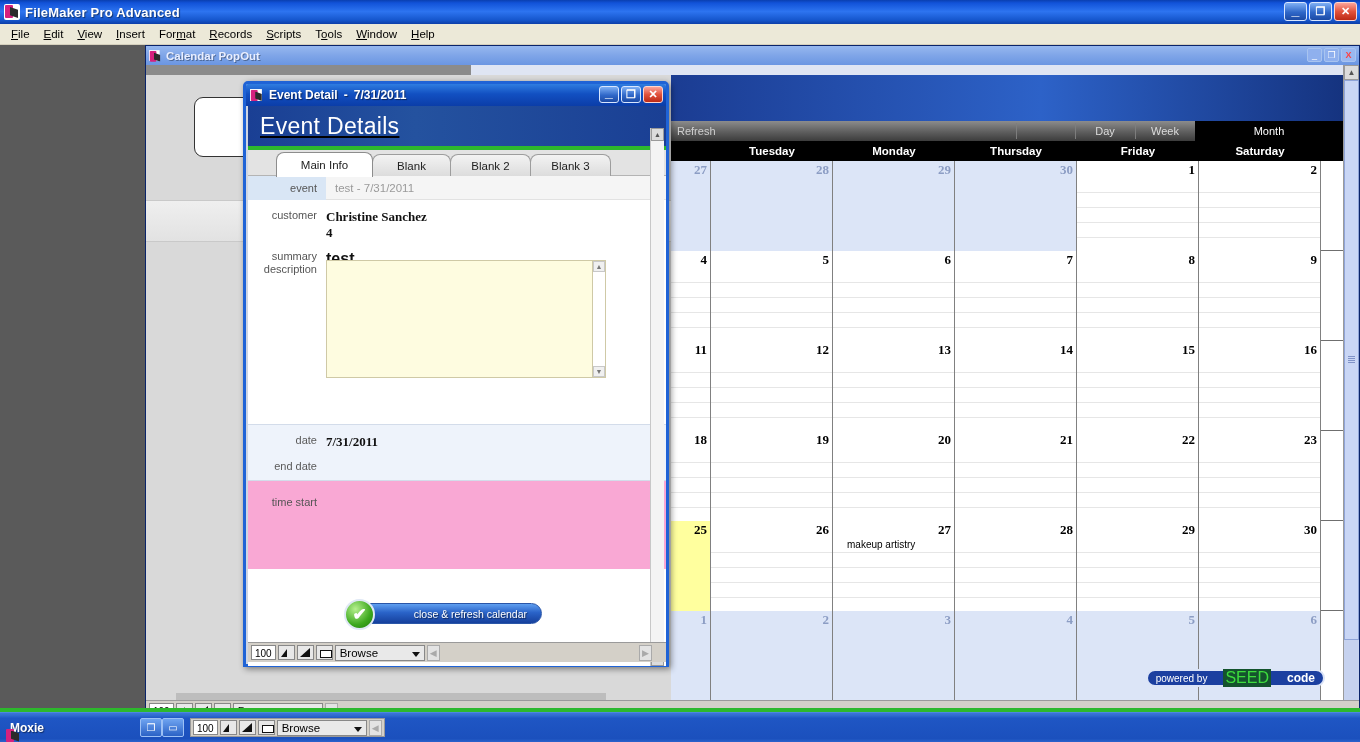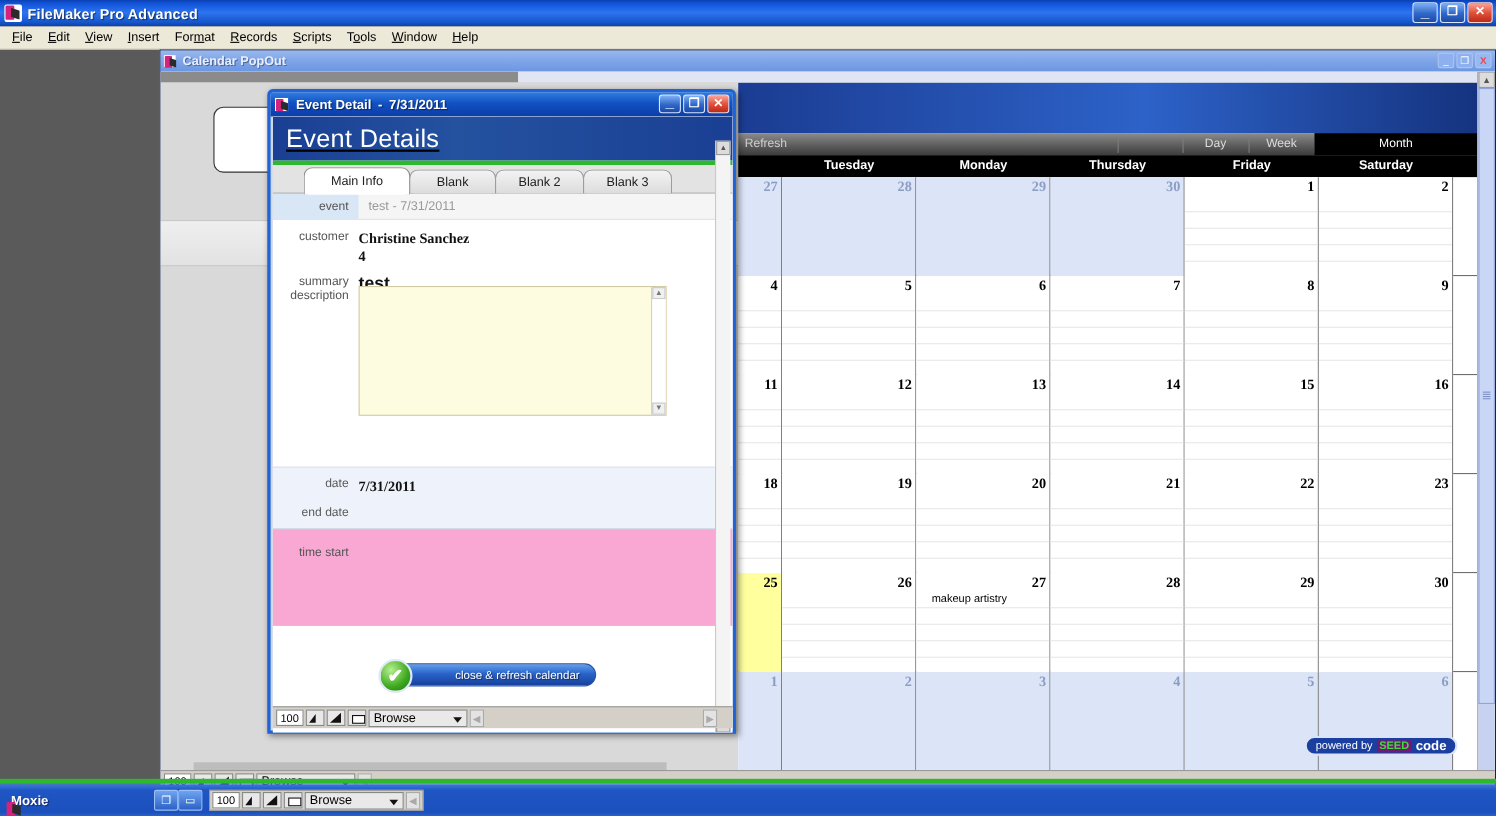--- a/index.html
+++ b/index.html
@@ -106,23 +106,23 @@
   .cal-cell.other{ background:#dce5f7; }
   .cal-cell.today{ background:#ffff9e; }
   .cal-num{ position:absolute; right:3px; top:1px; font-family:"Liberation Serif", serif;
      font-weight:bold; font-size:13px; color:#000;}
   .cal-cell.other .cal-num{ color:#8c9dc4; }
   .cal-lines{ position:absolute; left:0; top:17px; right:0; bottom:0;}
   .cal-lines i{ display:block; height:15px; border-bottom:1px solid #e6e6e6;}
   .cal-evt{ position:absolute; left:2px; top:18px; font-size:10px; color:#000; white-space:nowrap;padding-left:12px;}
 
   #seedcode{ position:absolute; right:18px; bottom:33px; height:18px; border-radius:9px;
-     background:#1b3fa0; border:2px solid #dbe4f7; display:flex; align-items:center; padding:0 8px; gap:4px;}
+     background:#1b3fa0; border:2px solid #dbe4f7; display:flex; align-items:center; padding:0 8px; gap:16px;}
   #seedcode .p{ color:#fff; font-size:10px; }
-  #seedcode .s{ color:#3ddc3d; font-size:10px; font-weight:bold; background:#701a75; padding:0 2px;}
+  #seedcode .s{ color:#3ddc3d; font-size:16px; font-weight:normal; background:#14532d; padding:0 2px;}
   #seedcode .c{ color:#fff; font-size:12px; font-weight:bold;}
 
   
   #calwin-status{ position:absolute; left:0; bottom:0; width:1213px; height:20px; background:#d4d0c8;
      border-top:1px solid #9a9a9a; display:flex; align-items:center; padding-left:3px; gap:2px;}
   .zoomfld{ border:1px solid #888; background:#fff; font-size:10px; padding:0 3px; height:15px; line-height:15px;}
   .micon{ width:17px;height:15px;border:1px solid #888;background:#e8e8e8;position:relative;}
   .micon.s1:after{content:"";position:absolute;left:2px;bottom:2px;border-left:6px solid transparent;border-bottom:8px solid #111;}
   .micon.s2:after{content:"";position:absolute;left:2px;bottom:2px;border-left:10px solid transparent;border-bottom:9px solid #111;}
   .micon.s3:after{content:"";position:absolute;left:3px;top:4px;width:10px;height:6px;border:1px solid #111;background:#fff;}

